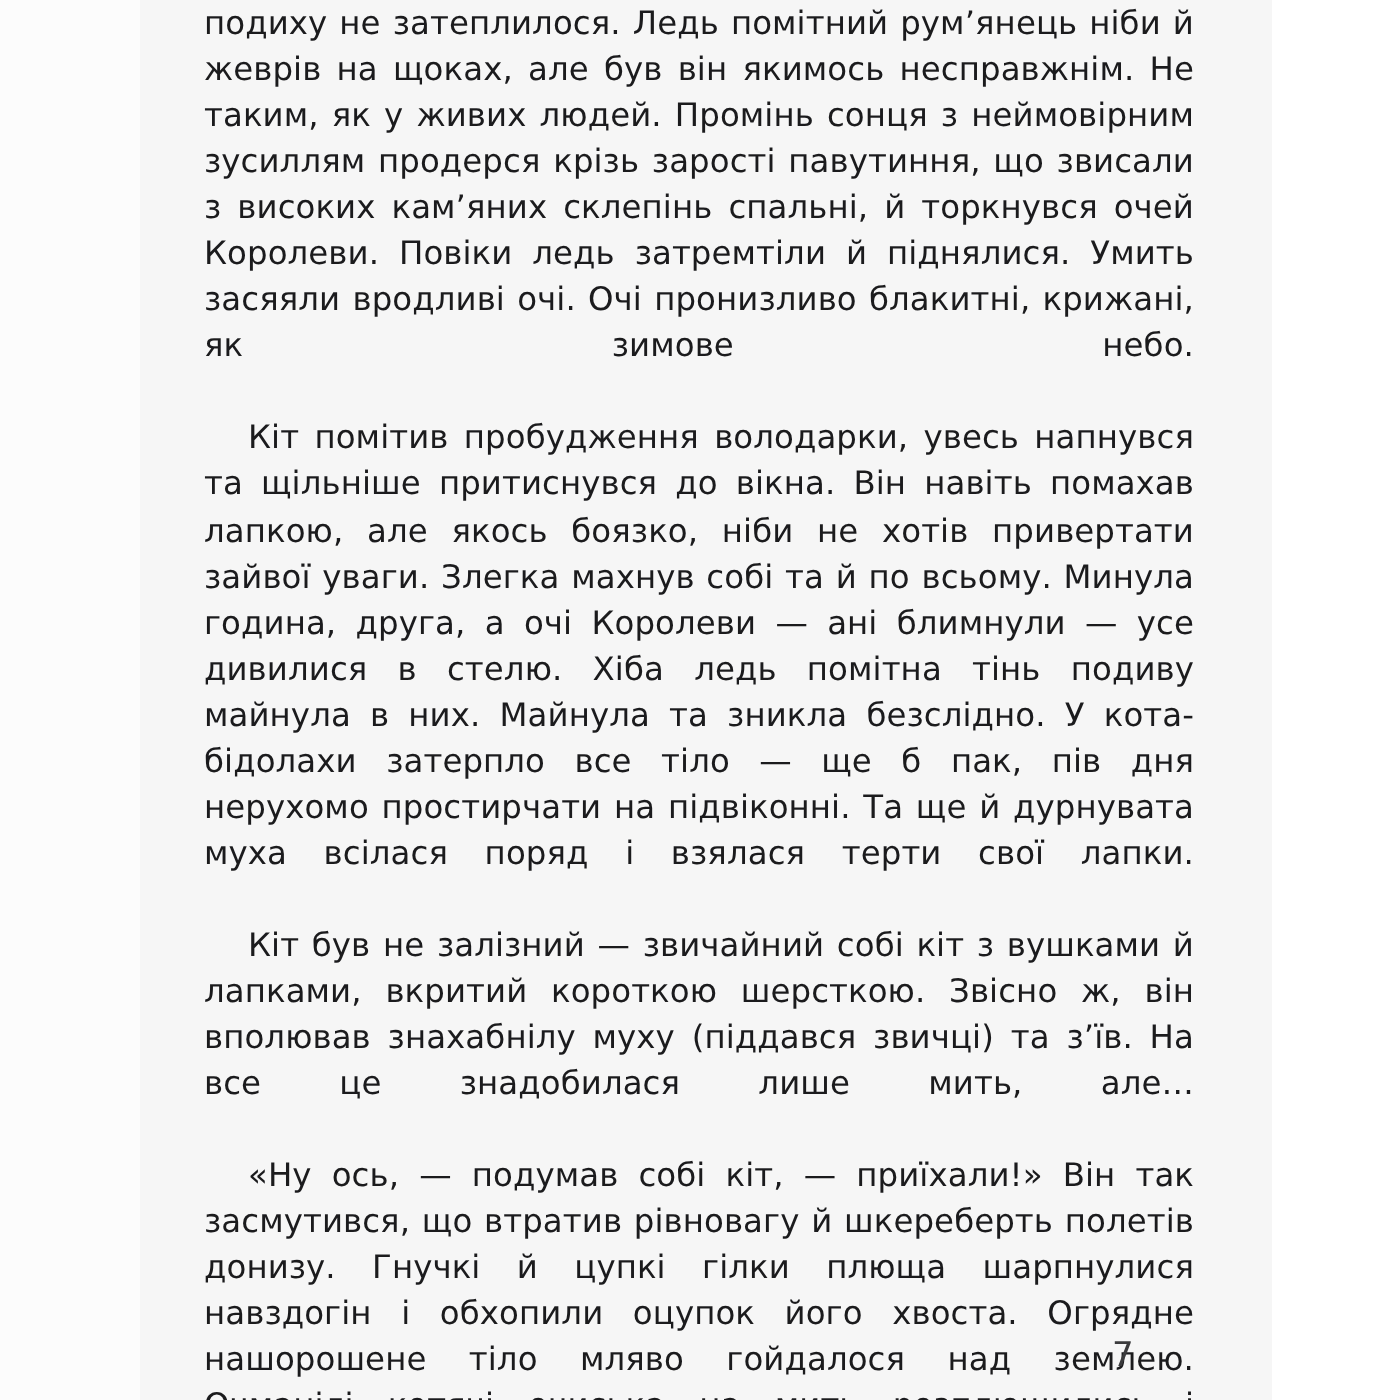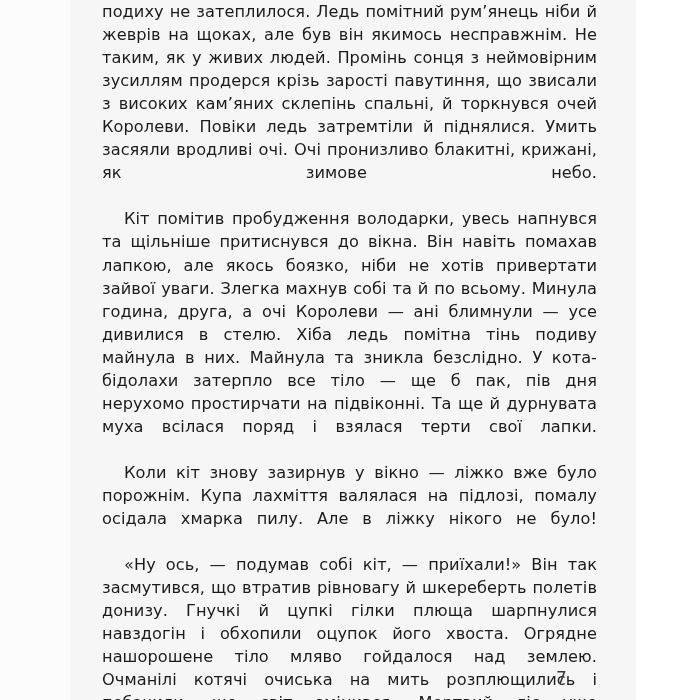--- a/index.html
+++ b/index.html
@@ -80,18 +80,18 @@
 </style>
 </head>
 <body style="background: rgb(255, 255, 255);">
 
 <div id="page-sheet" style="background: rgb(246, 246, 246);">
   <div id="page-gutter"></div>
 
   <div id="text-column">
     <p class="para no-indent" style="color: rgb(27, 27, 29);">подиху не затеплилося. Ледь помітний рум’янець ніби й жеврів на щоках, але був він якимось несправжнім. Не таким, як у живих людей. Промінь сонця з неймовірним зусиллям продерся крізь зарості павутиння, що звисали з високих кам’яних склепінь спальні, й торкнувся очей Королеви. Повіки ледь затремтіли й піднялися. Умить засяяли вродливі очі. Очі пронизливо блакитні, крижані, як зимове небо.</p>
     <p class="para" style="color: rgb(27, 27, 29);">Кіт помітив пробудження володарки, увесь напнувся та щільніше притиснувся до вікна. Він навіть помахав лапкою, але якось боязко, ніби не хотів привертати зайвої уваги. Злегка махнув собі та й по всьому. Минула година, друга, а очі Королеви — ані блимнули — усе дивилися в стелю. Хіба ледь помітна тінь подиву майнула в них. Майнула та зникла безслідно. У кота-бідолахи затерпло все тіло — ще б пак, пів дня нерухомо простирчати на підвіконні. Та ще й дурнувата муха всілася поряд і взялася терти свої лапки.</p>
-    <p class="para" style="color: rgb(27, 27, 29);">Коли кіт знову зазирнув у вікно — ліжко вже було порожнім. Купа лахміття валялася на підлозі, помалу осідала хмарка пилу. Але в ліжку нікого не було!</p>
+    <p class="para" style="color: rgb(27, 27, 29);">Кіт був не залізний — звичайний собі кіт з вушками й лапками, вкритий короткою шерсткою. Звісно ж, він вполював знахабнілу муху (піддався звичці) та з’їв. На все це знадобилася лише мить, але…</p>
     <p class="para" style="color: rgb(27, 27, 29);">«Ну ось, — подумав собі кіт, — приїхали!» Він так засмутився, що втратив рівновагу й шкереберть полетів донизу. Гнучкі й цупкі гілки плюща шарпнулися навздогін і обхопили оцупок його хвоста. Огрядне нашорошене тіло мляво гойдалося над землею. Очманілі котячі очиська на мить розплющились і побачили, що світ змінився. Мертвий ліс уже</p>
   </div>
 
   <div id="page-number">7</div>
 </div>
 
 </body></html>

